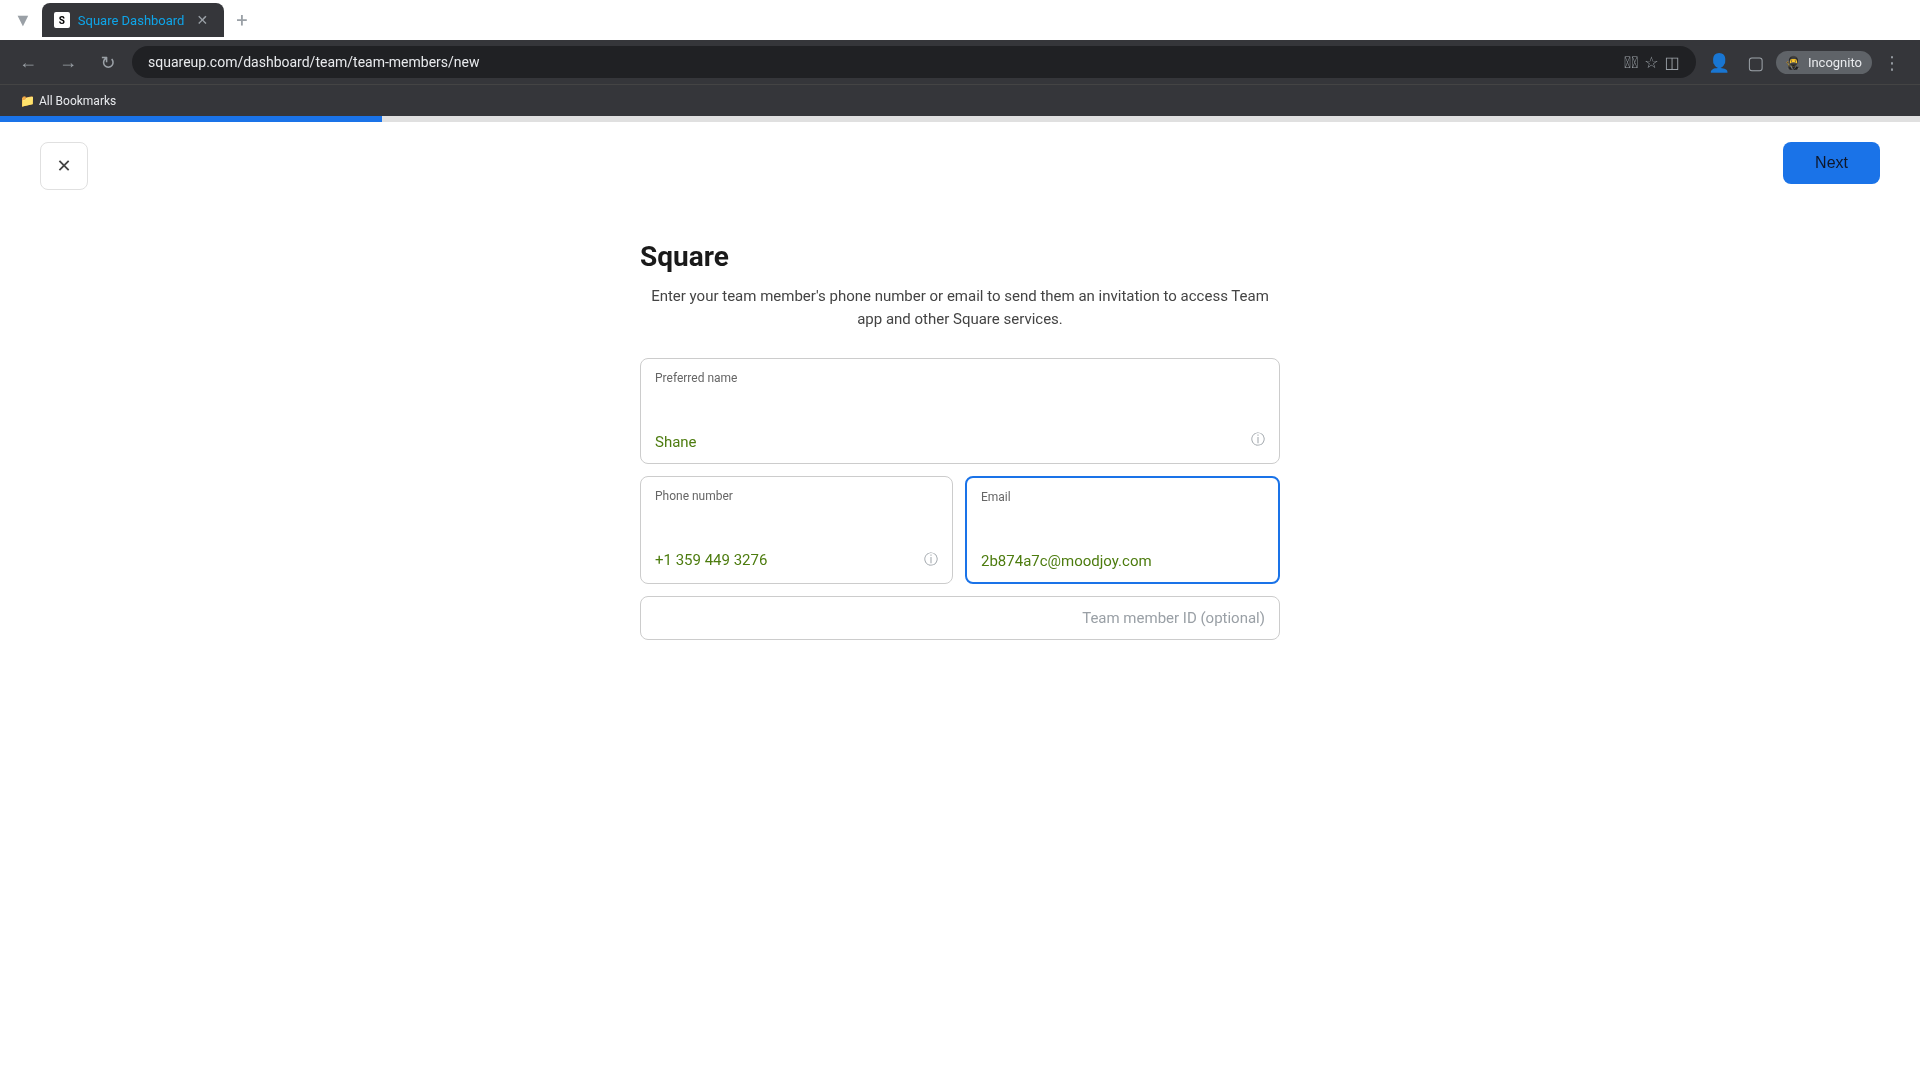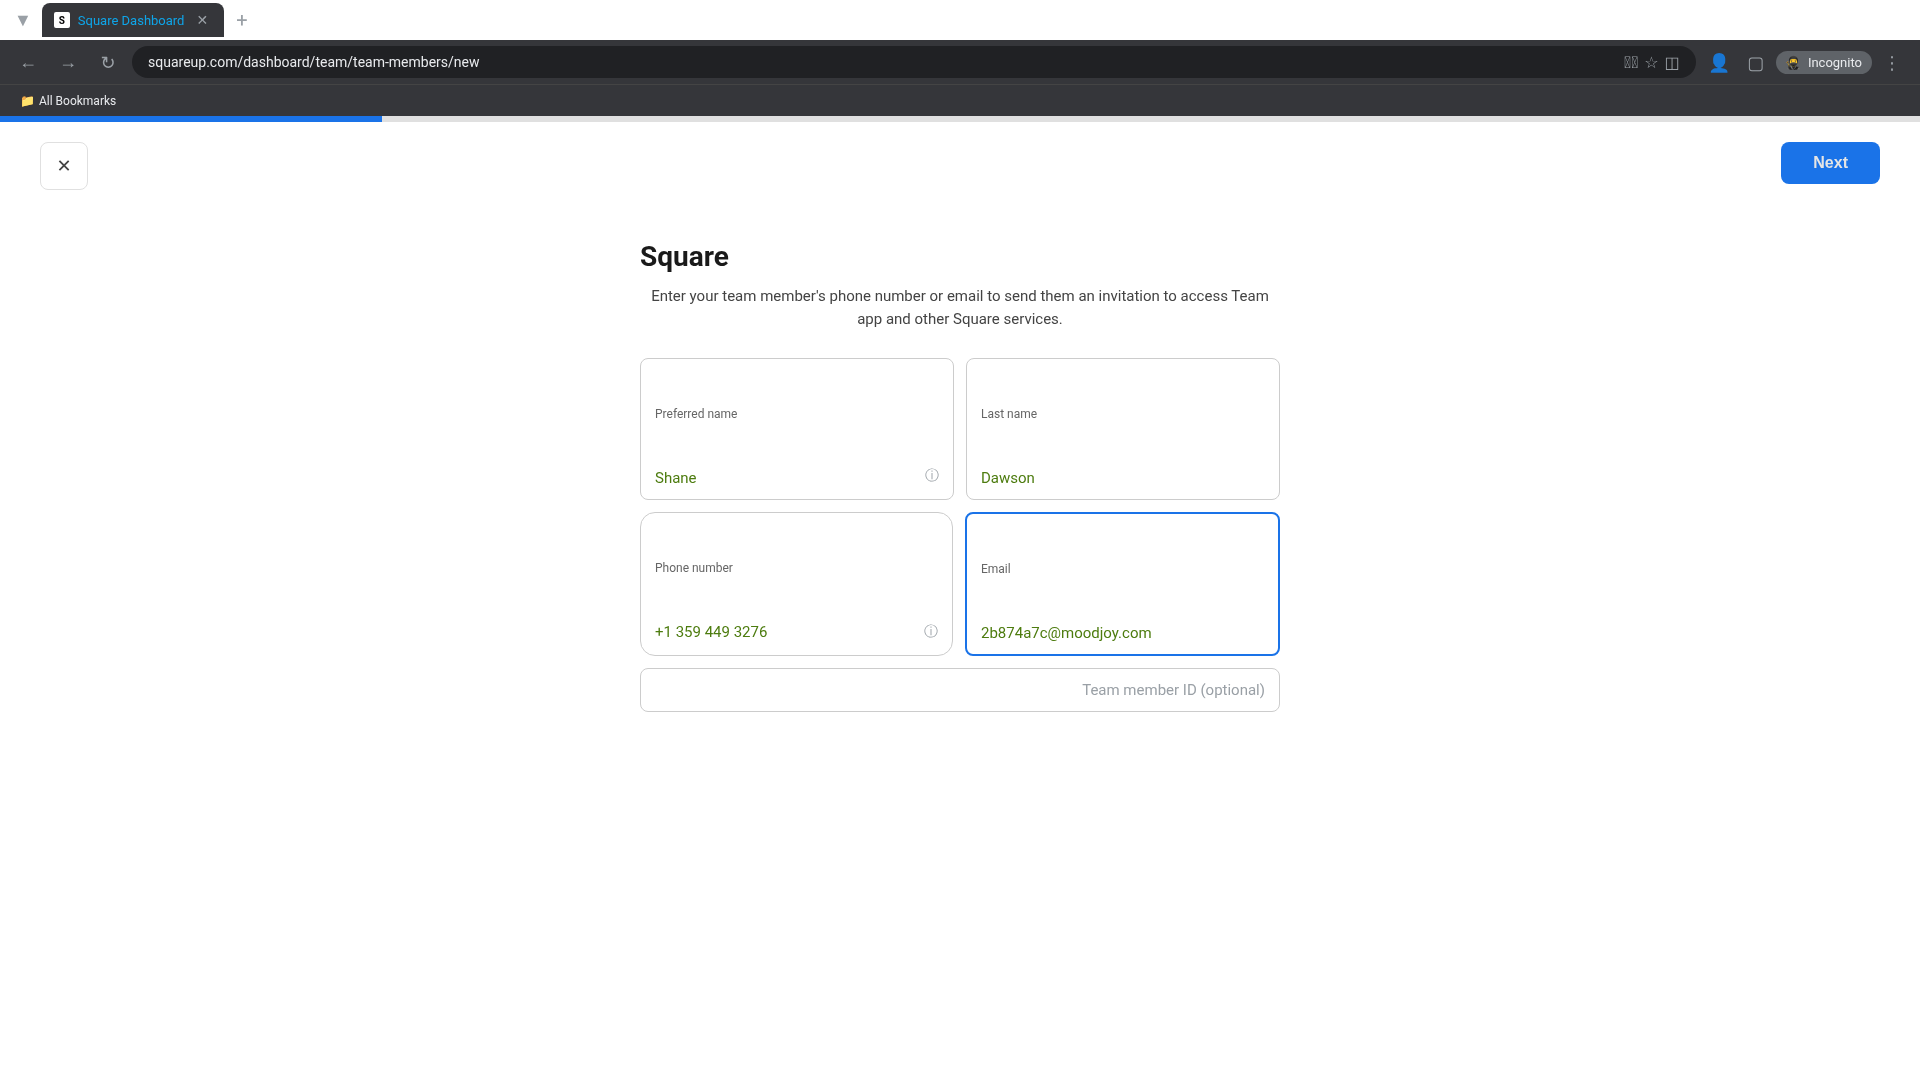--- a/index.html
+++ b/index.html
@@ -191,26 +191,26 @@
       align-items: center;
       justify-content: center;
       cursor: pointer;
       font-size: 18px;
       color: #444;
       background: #fff;
     }
 
     .next-button {
       background: #1a73e8;
-      color: #e5e5e5;
+      color: #0f172a;
       border: none;
       border-radius: 8px;
       padding: 12px 32px;
       font-size: 16px;
-      font-weight: 700;
+      font-weight: 400;
       cursor: pointer;
       min-width: 90px;
     }
 
     .form-area {
       max-width: 640px;
       margin: 0 auto;
       padding-top: 20px;
     }
 
@@ -248,21 +248,20 @@
       border: 2px solid #1a73e8;
     }
 
     .field-label {
       font-size: 12px;
       color: #666;
       margin-bottom: 4px;
       display: flex;
       align-items: center;
       gap: 4px;
-      margin-top: 36px;
     }
 
     .field-value {
       font-size: 15px;
       color: #4d7c0f;
       margin-top: 48px;
     }
 
     .field-placeholder {
       font-size: 15px;
@@ -343,28 +342,24 @@
   <div class="form-area">
     <h1 class="form-title">Square</h1>
     <p class="form-description">Enter your team member's phone number or email to send them an invitation to access Team app and other Square services.</p>
 
     <div class="form-row">
       <div class="form-field" style="position:relative;">
         <div class="field-label">Preferred name</div>
         <div class="field-value">Shane</div>
         <span class="info-icon">ⓘ</span>
       </div>
-      <div class="form-field">
-        <div class="field-label">Last name</div>
-        <div class="field-value">Dawson</div>
-      </div>
     </div>
 
     <div class="form-row">
-      <div class="form-field" style="position:relative;border-radius:15px;">
+      <div class="form-field" style="position:relative;">
         <div class="field-label">Phone number</div>
         <div class="field-value">+1 359 449 3276</div>
         <span class="info-icon">ⓘ</span>
       </div>
       <div class="form-field focused">
         <div class="field-label">Email</div>
         <div class="field-value">2b874a7c@moodjoy.com</div>
       </div>
     </div>
 

